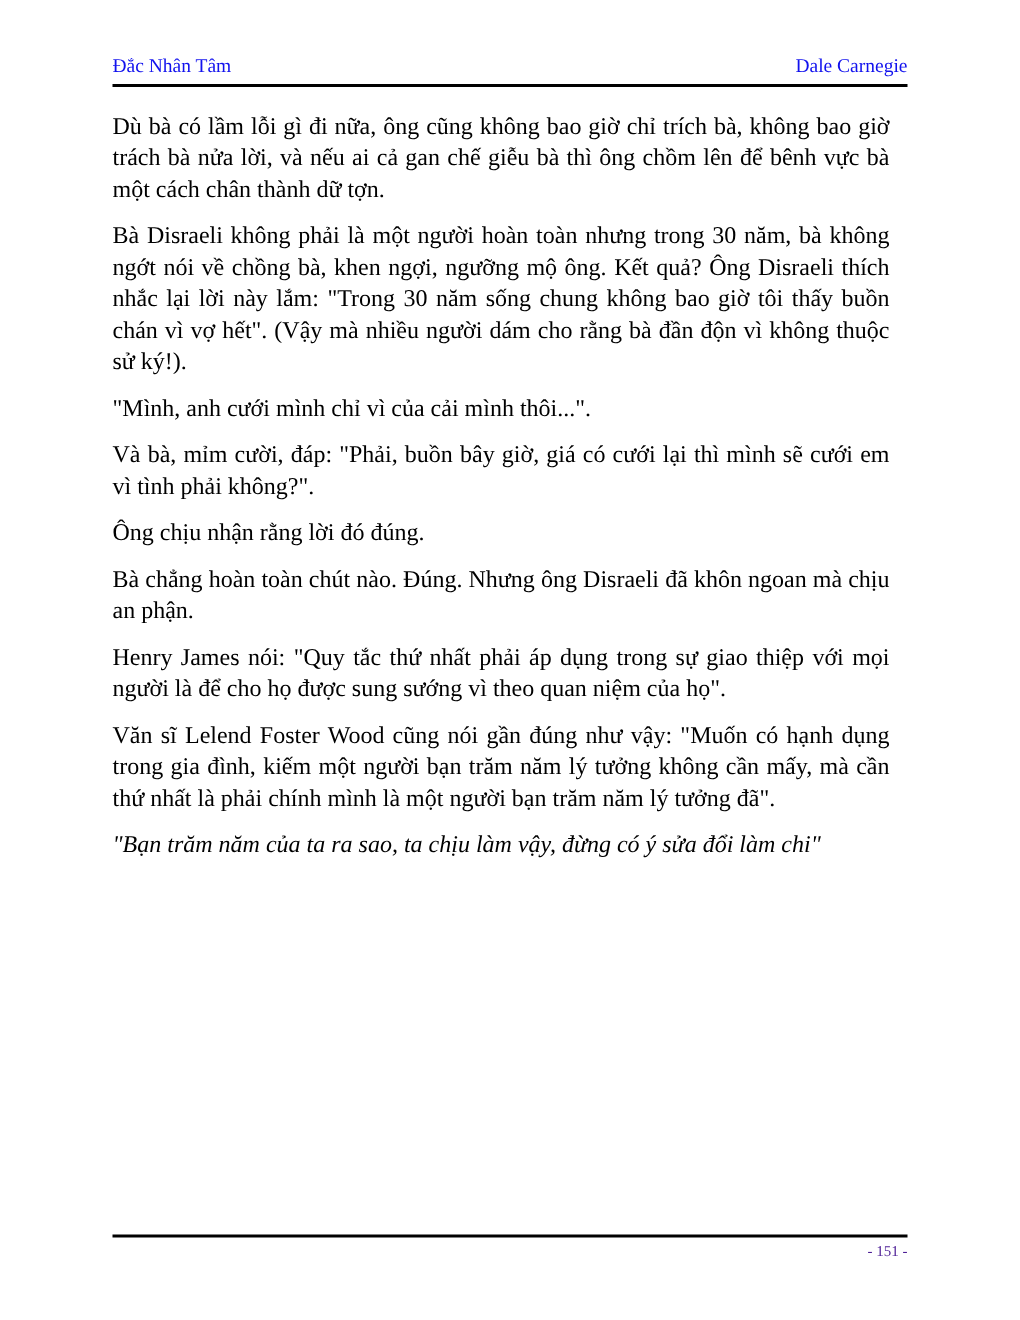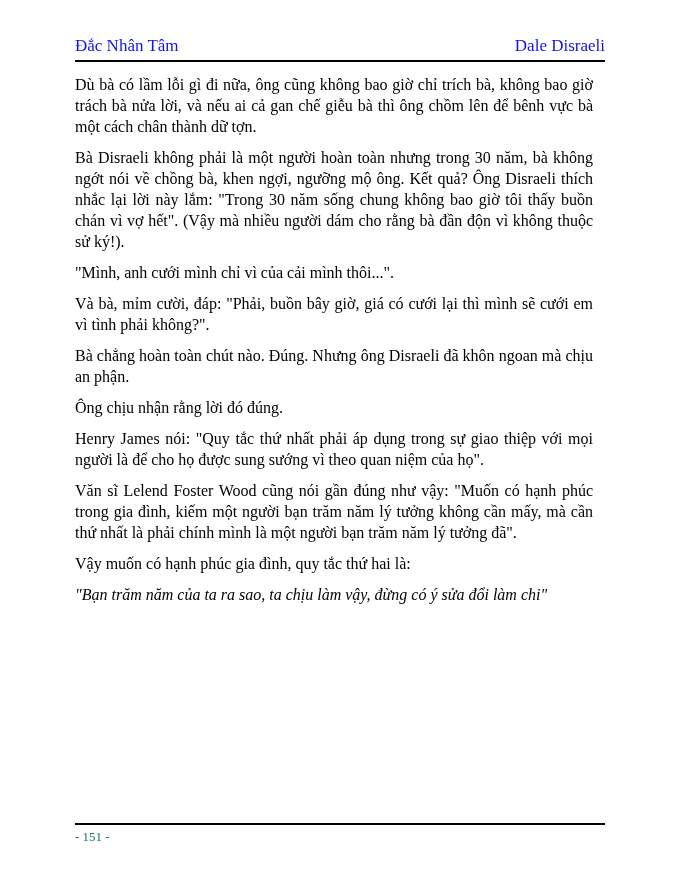--- a/index.html
+++ b/index.html
@@ -17,21 +17,21 @@
     overflow: hidden;
   }
   .header {
     position: absolute;
     top: 36px;
     left: 75px;
     width: 530px;
     display: flex;
     justify-content: space-between;
     align-items: flex-end;
-    font-size: 17px;
+    font-size: 13px;
     color: #1212ee;
     padding-bottom: 4px;
     border-bottom: 2px solid #000000;
   }
   .content {
     position: absolute;
     top: 74px;
     left: 75px;
     width: 530px;
   }
@@ -51,45 +51,44 @@
     left: 75px;
     width: 530px;
     height: 0;
     border-top: 2px solid #000000;
   }
   .footer-text {
     position: absolute;
     top: 829px;
     left: 75px;
     width: 530px;
-    text-align: left;
-    font-size: 13px;
-    color: #0f766e;
+    text-align: right;
+    font-size: 10px;
+    color: #4c1d95;
   }
 </style>
 </head>
 <body>
 
 <div class="page">
 
   <div class="header">
     <span>Đắc Nhân Tâm</span>
-    <span>Dale Disraeli</span>
+    <span>Dale Carnegie</span>
   </div>
 
   <div class="content">
     <p>Dù bà có lầm lỗi gì đi nữa, ông cũng không bao giờ chỉ trích bà, không bao giờ trách bà nửa lời, và nếu ai cả gan chế giễu bà thì ông chồm lên để bênh vực bà một cách chân thành dữ tợn.</p>
     <p>Bà Disraeli không phải là một người hoàn toàn nhưng trong 30 năm, bà không ngớt nói về chồng bà, khen ngợi, ngưỡng mộ ông. Kết quả? Ông Disraeli thích nhắc lại lời này lắm: "Trong 30 năm sống chung không bao giờ tôi thấy buồn chán vì vợ hết". (Vậy mà nhiều người dám cho rằng bà đần độn vì không thuộc sử ký!).</p>
     <p>"Mình, anh cưới mình chỉ vì của cải mình thôi...".</p>
     <p>Và bà, mỉm cười, đáp: "Phải, buồn bây giờ, giá có cưới lại thì mình sẽ cưới em vì tình phải không?".</p>
+    <p>Ông chịu nhận rằng lời đó đúng.</p>
     <p>Bà chẳng hoàn toàn chút nào. Đúng. Nhưng ông Disraeli đã khôn ngoan mà chịu an phận.</p>
-    <p>Ông chịu nhận rằng lời đó đúng.</p>
     <p>Henry James nói: "Quy tắc thứ nhất phải áp dụng trong sự giao thiệp với mọi người là để cho họ được sung sướng vì theo quan niệm của họ".</p>
-    <p>Văn sĩ Lelend Foster Wood cũng nói gần đúng như vậy: "Muốn có hạnh phúc trong gia đình, kiếm một người bạn trăm năm lý tưởng không cần mấy, mà cần thứ nhất là phải chính mình là một người bạn trăm năm lý tưởng đã".</p>
-    <p>Vậy muốn có hạnh phúc gia đình, quy tắc thứ hai là:</p>
+    <p>Văn sĩ Lelend Foster Wood cũng nói gần đúng như vậy: "Muốn có hạnh dụng trong gia đình, kiếm một người bạn trăm năm lý tưởng không cần mấy, mà cần thứ nhất là phải chính mình là một người bạn trăm năm lý tưởng đã".</p>
     <p class="quote">"Bạn trăm năm của ta ra sao, ta chịu làm vậy, đừng có ý sửa đổi làm chi"</p>
   </div>
 
   <div class="footer-rule"></div>
   <div class="footer-text">
     <span>- 151 -</span>
   </div>
 
 </div>
 

